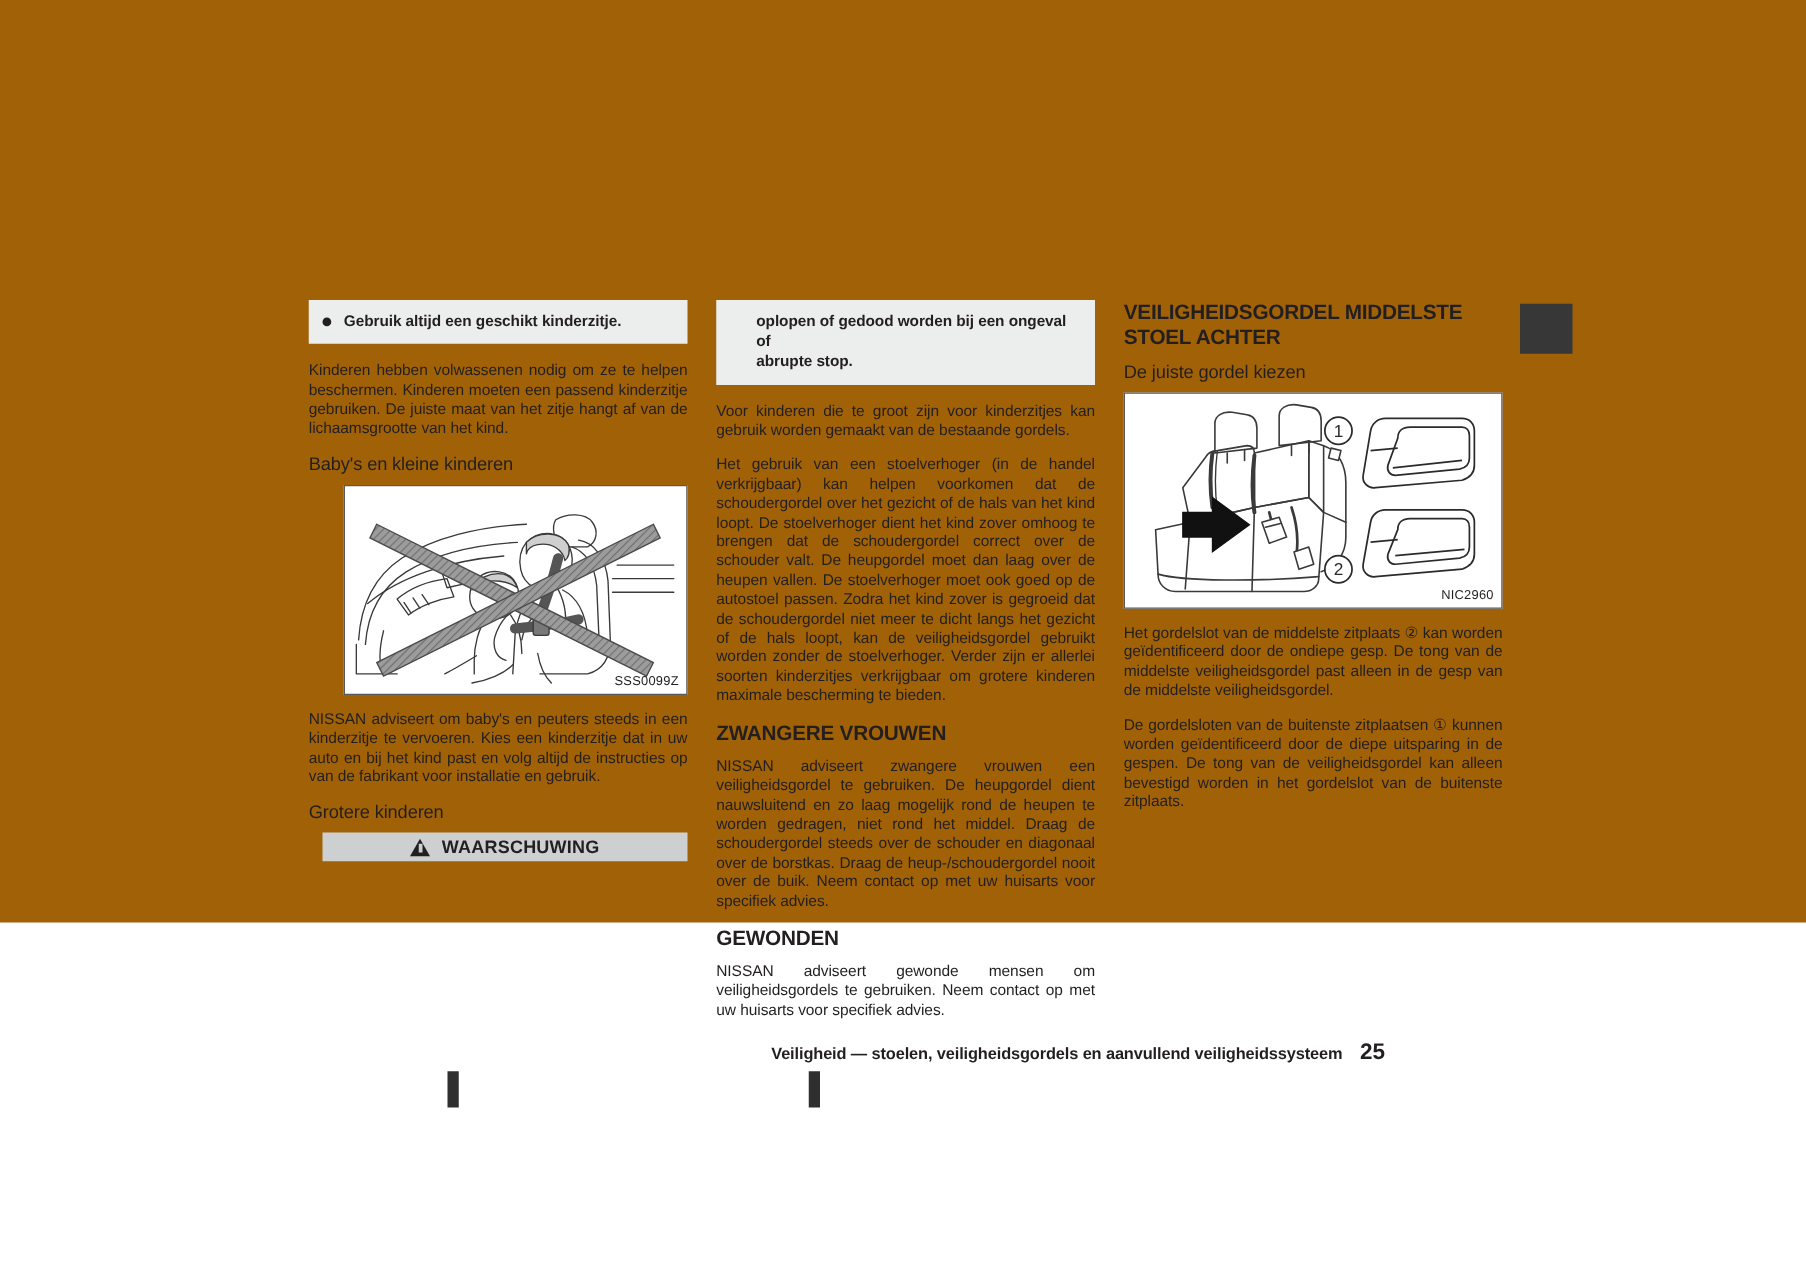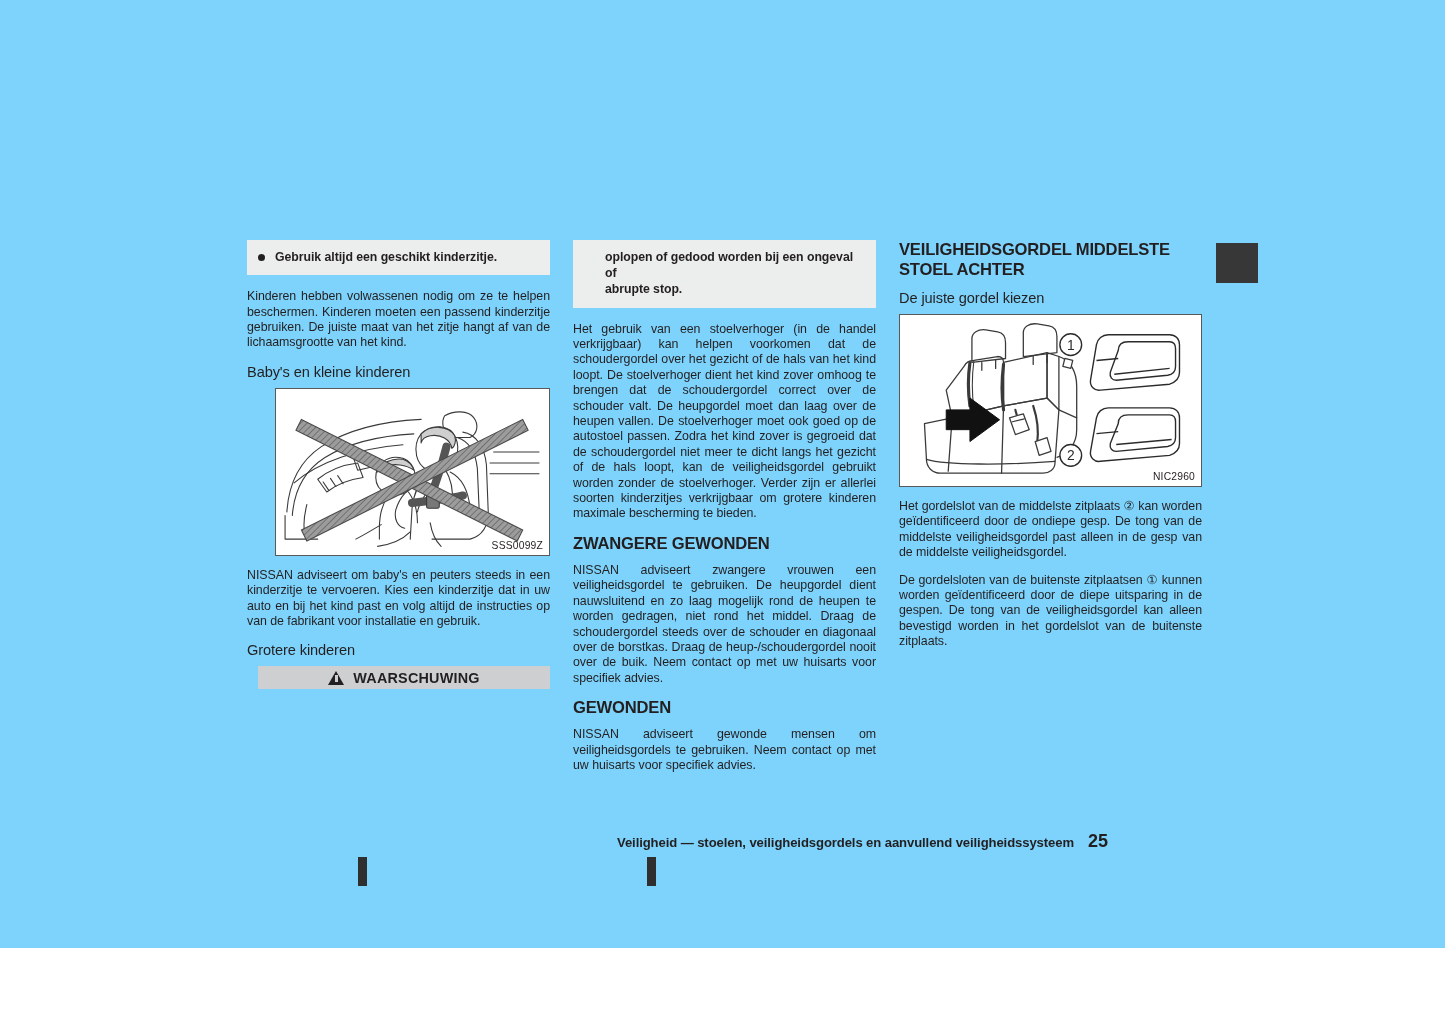--- a/index.html
+++ b/index.html
@@ -13,22 +13,22 @@
     position: relative;
     font-family: "Liberation Sans", sans-serif;
     color: #231f20;
     overflow: hidden;
   }
 
   .page {
     position: absolute;
     left: 0; top: 0;
     width: 1445px;
-    height: 948px;
-    background: #7dd3fc;
+    height: 738px;
+    background: #a16207;
   }
 
   
   .thumb-tab {
     position: absolute;
     left: 1216px;
     top: 243px;
     width: 42px;
     height: 40px;
     background: #373737;
@@ -315,24 +315,25 @@
     </div>
   </div>
 
   <div class="col col-2">
 
     <div class="warn-cont no-bullet">
       <div class="wc-text">oplopen of gedood worden bij een ongeval of</div>
       <div class="wc-text">abrupte stop.</div>
     </div>
 
+    <p class="body">Voor kinderen die te groot zijn voor kinderzitjes kan gebruik worden gemaakt van de bestaande gordels.</p>
 
     <p class="body">Het gebruik van een stoelverhoger (in de handel verkrijgbaar) kan helpen voorkomen dat de schoudergordel over het gezicht of de hals van het kind loopt. De stoelverhoger dient het kind zover omhoog te brengen dat de schoudergordel correct over de schouder valt. De heupgordel moet dan laag over de heupen vallen. De stoelverhoger moet ook goed op de autostoel passen. Zodra het kind zover is gegroeid dat de schoudergordel niet meer te dicht langs het gezicht of de hals loopt, kan de veiligheidsgordel gebruikt worden zonder de stoelverhoger. Verder zijn er allerlei soorten kinderzitjes verkrijgbaar om grotere kinderen maximale bescherming te bieden.</p>
 
-    <h2 class="section">ZWANGERE GEWONDEN</h2>
+    <h2 class="section">ZWANGERE VROUWEN</h2>
 
     <p class="body">NISSAN adviseert zwangere vrouwen een veiligheidsgordel te gebruiken. De heupgordel dient nauwsluitend en zo laag mogelijk rond de heupen te worden gedragen, niet rond het middel. Draag de schoudergordel steeds over de schouder en diagonaal over de borstkas. Draag de heup-/schoudergordel nooit over de buik. Neem contact op met uw huisarts voor specifiek advies.</p>
 
     <h2 class="section">GEWONDEN</h2>
 
     <p class="body">NISSAN adviseert gewonde mensen om veiligheidsgordels te gebruiken. Neem contact op met uw huisarts voor specifiek advies.</p>
   </div>
 
   <div class="col col-3">
 

